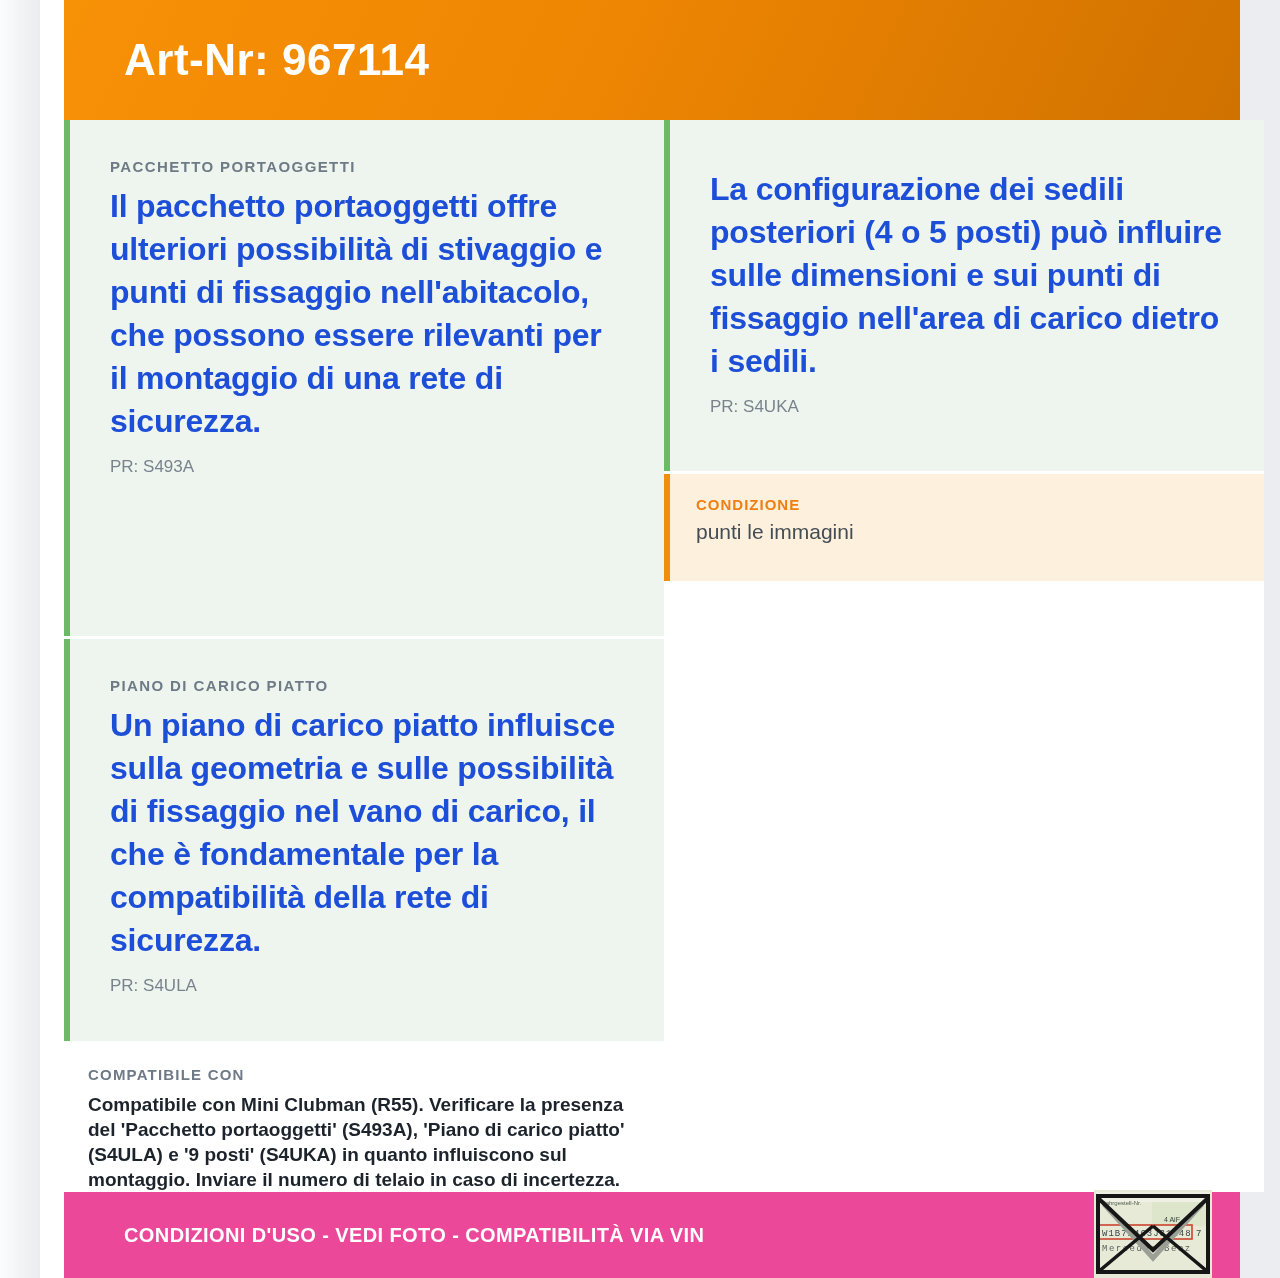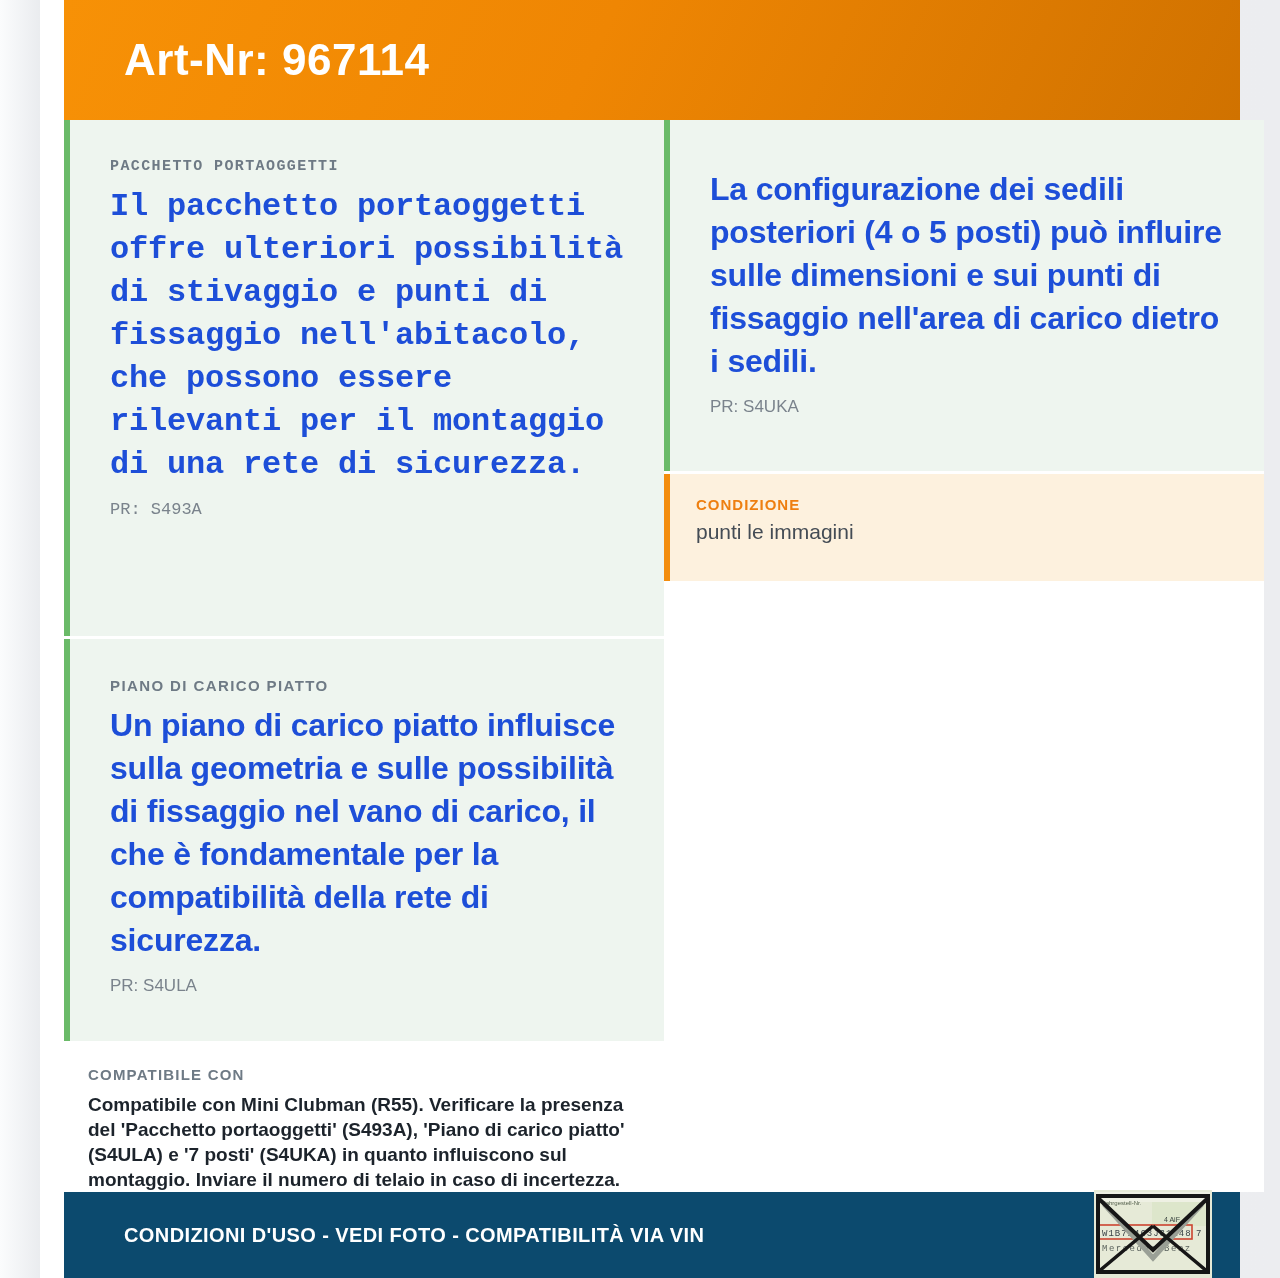--- a/index.html
+++ b/index.html
@@ -32,40 +32,40 @@
   .col { width:600px; display:flex; flex-direction:column; row-gap:3px; background:#ffffff; }
   .card { width:600px; }
   .card.mint { background:#eef5ef; border-left:6px solid #6aba68; padding:38px 40px 28px 40px; }
   .card .label { font-size:15px; font-weight:700; color:#6e7a85; letter-spacing:1.4px; }
   .card .big {
     margin-top:10px;
     font-size:32px; font-weight:700; color:#1d4ed8;
     line-height:43px; letter-spacing:-0.2px; max-width:515px;
   }
   .card .pr { margin-top:14px; font-size:17px; color:#7a838c; }
-  #card-storage { height:566px;font-family:Liberation Mono, monospace; }
+  #card-storage { height:566px; }
   #card-floor   { height:440px; }
   #card-seats   { height:351px; }
   #card-condition {
     height:107px; background:#fdf1de; border-left:6px solid #f38d0e;
     padding:22px 26px;
   }
   .cond-label { font-size:15px; font-weight:700; color:#ee7f10; letter-spacing:1px; }
   .cond-text  { margin-top:7px; font-size:21px; color:#444c55; }
   #card-compat { flex:1; background:#ffffff; padding:22px 20px 0 24px; }
   .compat-label { font-size:15px; font-weight:700; color:#6e7a85; letter-spacing:1.2px; }
   .compat-text {
     margin-top:9px; max-width:558px;
     font-size:19px; font-weight:600; color:#1c232b; line-height:25px;
   }
   .filler { flex:1; background:#ffffff; }
   
   .use-footer {
     height:86px; flex:0 0 86px;
-    background:#0c4a6e;
+    background:#ec4899;
     display:flex; align-items:center;
     padding-left:60px;
   }
   .footer-text { font-size:20px; font-weight:700; color:#ffffff; letter-spacing:0.4px; }
   
   .vin-stamp { position:absolute; right:28px; bottom:0; width:118px; height:88px; }
 </style>
 </head>
 <body>
 
@@ -86,21 +86,21 @@
       </section>
 
       <section class="card mint" id="card-floor">
         <div class="label">PIANO DI CARICO PIATTO</div>
         <div class="big">Un piano di carico piatto influisce sulla geometria e sulle possibilità di fissaggio nel vano di carico, il che è fondamentale per la compatibilità della rete di sicurezza.</div>
         <div class="pr">PR: S4ULA</div>
       </section>
 
       <section class="card" id="card-compat">
         <div class="compat-label">COMPATIBILE CON</div>
-        <div class="compat-text">Compatibile con Mini Clubman (R55). Verificare la presenza del 'Pacchetto portaoggetti' (S493A), 'Piano di carico piatto' (S4ULA) e '7 posti' (S4UKA) in quanto influiscono sul montaggio. Inviare il numero di telaio in caso di incertezza.</div>
+        <div class="compat-text">Compatibile con Mini Clubman (R55). Verificare la presenza del 'Pacchetto portaoggetti' (S493A), 'Piano di carico piatto' (S4ULA) e '9 posti' (S4UKA) in quanto influiscono sul montaggio. Inviare il numero di telaio in caso di incertezza.</div>
       </section>
 
     </div>
 
     <div class="col">
 
       <section class="card mint" id="card-seats">
         <div class="big">La configurazione dei sedili posteriori (4 o 5 posti) può influire sulle dimensioni e sui punti di fissaggio nell'area di carico dietro i sedili.</div>
         <div class="pr">PR: S4UKA</div>
       </section>

